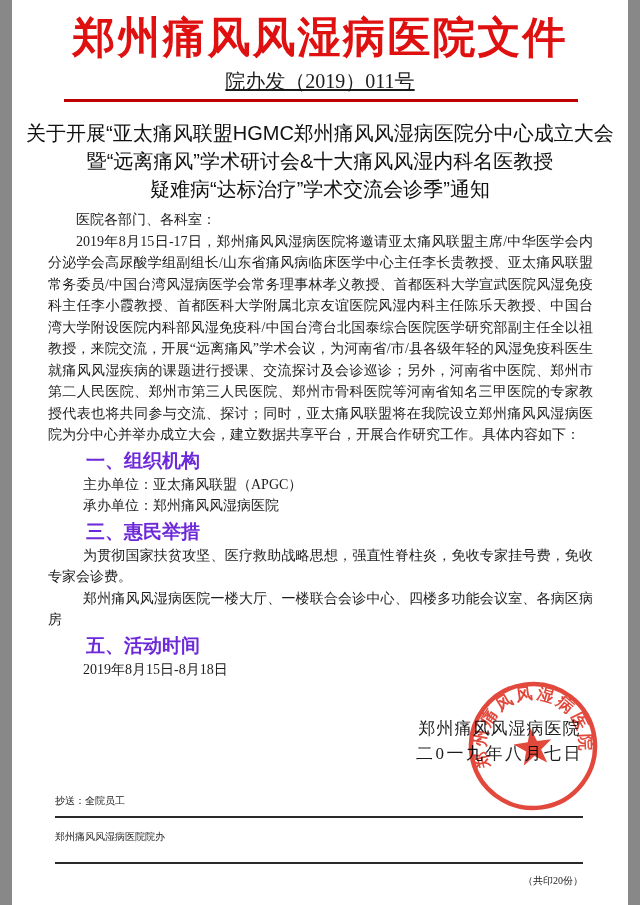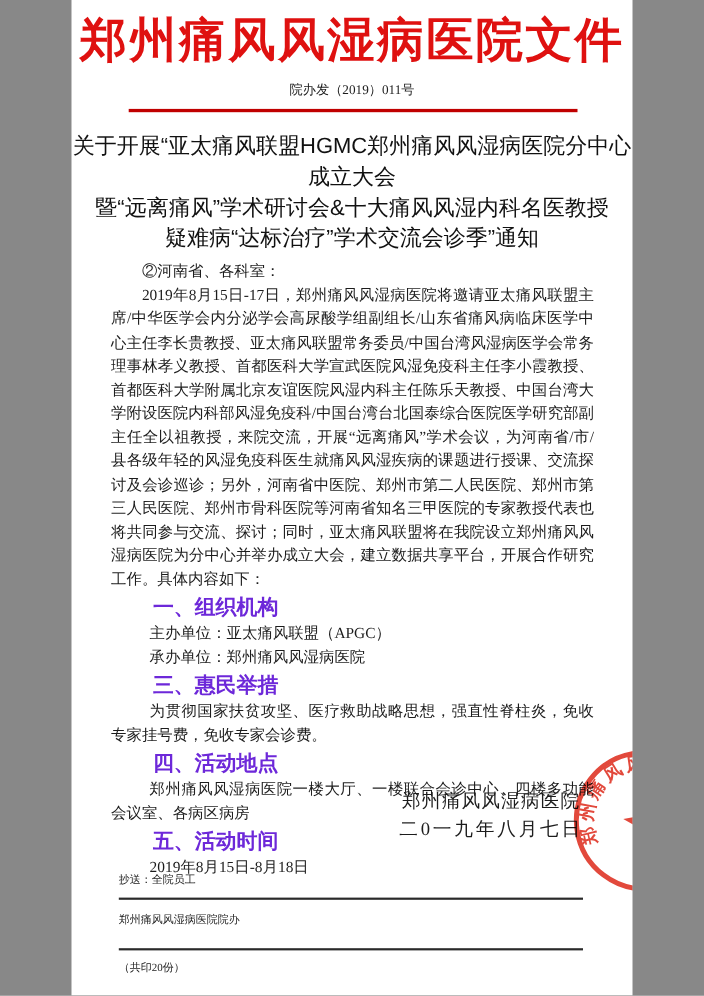--- a/index.html
+++ b/index.html
@@ -1,28 +1,28 @@
 <!DOCTYPE html>
 <html style="--masthead-red: #df1110; --rule-red: #c00000; --seal-red: #e0392b; --text: #1c1c1c;"><head>
 <meta charset="utf-8">
 <style>
   html,body { margin:0; padding:0; background:#888; }
   .page {
-    width:510px; height:905px; position:relative; margin:0 auto;
+    width:616px; height:905px; position:relative; margin:0 auto;
     background:#fff; overflow:hidden;
     font-family:"Liberation Serif","DejaVu Serif",serif;
     color:var(--text,#1c1c1c);
   }
   .masthead {
     padding-top:12px; text-align:center;
     font-family:"Liberation Sans","DejaVu Sans",sans-serif;
     font-weight:900; font-size:43px; line-height:50px;
     color:var(--masthead-red,#df1110); letter-spacing:2px;
   }
-  .doc-number { text-align:center; font-size:12px; line-height:18px; margin-top:10px; }
+  .doc-number { text-align:center; font-size:20px; line-height:18px; margin-top:10px;text-decoration:underline; }
   .red-rule { height:3px; background:var(--rule-red,#c00000); margin:9px 50px 0 52px; }
   .doc-title {
     margin-top:17px; text-align:center;
     font-family:"Liberation Sans","DejaVu Sans",sans-serif;
     font-weight:400; font-size:20px; line-height:28px; color:#111;
   }
   .content { margin:6px 35px 0 36px; font-size:14px; line-height:21.5px; text-align:justify; }
   .content p { margin:0; }
   .salutation, .intro { text-indent:2em; }
   .section-heading {
@@ -41,57 +41,56 @@
     transform:rotate(-8deg); opacity:.92; mix-blend-mode:multiply;
   }
   .seal .ring { fill:none; stroke:var(--seal-red,#e0392b); stroke-width:4.5; }
   .seal .ring-text { fill:var(--seal-red,#e0392b); font-size:16.5px; letter-spacing:3px;
     font-family:"Liberation Serif","DejaVu Serif",serif; font-weight:700; }
   .seal .star { fill:var(--seal-red,#e0392b); }
   .footer { position:absolute; left:43px; right:45px; top:791px; font-size:10px; line-height:20px; }
   .footer .rule { border:none; border-top:2px solid #2a2a2a; margin:5px 0 0; }
   .footer .issuer { margin-top:9px; }
   .footer .rule2 { border:none; border-top:2px solid #2a2a2a; margin:15px 0 0; }
-  .footer .copies { margin-top:7px; }
+  .footer .copies { margin-top:7px; text-align:right; }
 </style>
 </head>
 <body>
 
 <div class="page">
 
   <div class="masthead">郑州痛风风湿病医院文件</div>
 
   <div class="doc-number">院办发（2019）011号</div>
 
   <div class="red-rule"></div>
 
   <div class="doc-title">
     <div>关于开展“亚太痛风联盟HGMC郑州痛风风湿病医院分中心成立大会</div>
     <div>暨“远离痛风”学术研讨会&amp;十大痛风风湿内科名医教授</div>
     <div>疑难病“达标治疗”学术交流会诊季”通知</div>
   </div>
 
   <div class="content">
-    <p class="salutation">②河南省、各科室：</p>
+    <p class="salutation">医院各部门、各科室：</p>
     <p class="intro">2019年8月15日-17日，郑州痛风风湿病医院将邀请亚太痛风联盟主席/中华医学会内分泌学会高尿酸学组副组长/山东省痛风病临床医学中心主任李长贵教授、亚太痛风联盟常务委员/中国台湾风湿病医学会常务理事林孝义教授、首都医科大学宣武医院风湿免疫科主任李小霞教授、首都医科大学附属北京友谊医院风湿内科主任陈乐天教授、中国台湾大学附设医院内科部风湿免疫科/中国台湾台北国泰综合医院医学研究部副主任全以祖教授，来院交流，开展“远离痛风”学术会议，为河南省/市/县各级年轻的风湿免疫科医生就痛风风湿疾病的课题进行授课、交流探讨及会诊巡诊；另外，河南省中医院、郑州市第二人民医院、郑州市第三人民医院、郑州市骨科医院等河南省知名三甲医院的专家教授代表也将共同参与交流、探讨；同时，亚太痛风联盟将在我院设立郑州痛风风湿病医院为分中心并举办成立大会，建立数据共享平台，开展合作研究工作。具体内容如下：</p>
 
     <div class="section">
       <div class="section-heading">一、组织机构</div>
       <p>主办单位：亚太痛风联盟（APGC）</p>
       <p>承办单位：郑州痛风风湿病医院</p>
     </div>
 
 
     <div class="section">
       <div class="section-heading">三、惠民举措</div>
       <p>为贯彻国家扶贫攻坚、医疗救助战略思想，强直性脊柱炎，免收专家挂号费，免收专家会诊费。</p>
     </div>
 
     <div class="section">
-      <div class="section-heading">四、活动地点</div>
       <p>郑州痛风风湿病医院一楼大厅、一楼联合会诊中心、四楼多功能会议室、各病区病房</p>
     </div>
 
     <div class="section">
       <div class="section-heading">五、活动时间</div>
       <p>2019年8月15日-8月18日</p>
     </div>
   </div>
 
   <div class="signature">

